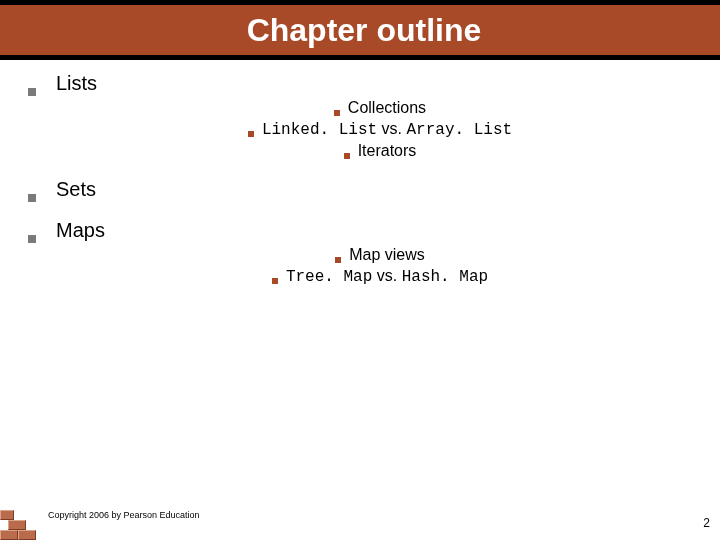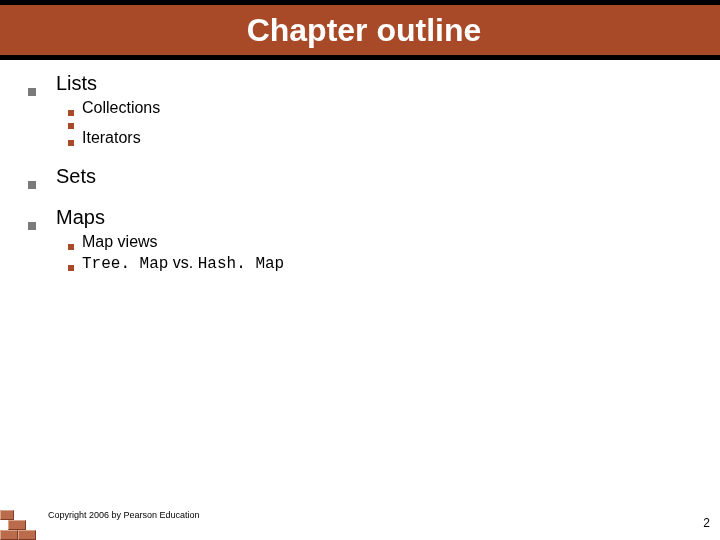--- a/index.html
+++ b/index.html
@@ -56,20 +56,21 @@
     font-family: Verdana, Geneva, sans-serif;
   }
   .sublist {
     margin: 4px 0 18px 40px;
   }
   .bullet-l2 {
     display: flex;
     align-items: baseline;
     gap: 8px;
     margin: 3px 0;
+    justify-content: center;
   }
   .bullet-l2 .sq {
     width: 6px;
     height: 6px;
     background: #a84a28;
     flex-shrink: 0;
     position: relative;
     top: 3px;
   }
   .bullet-l2 .txt {
@@ -124,20 +125,21 @@
       <div class="sq"></div>
       <div class="txt">Lists</div>
     </div>
     <div class="sublist">
       <div class="bullet-l2">
         <div class="sq"></div>
         <div class="txt"><span>Collections</span></div>
       </div>
       <div class="bullet-l2">
         <div class="sq"></div>
+        <div class="txt"><span class="code">Linked. List</span><span> vs. </span><span class="code">Array. List</span></div>
       </div>
       <div class="bullet-l2">
         <div class="sq"></div>
         <div class="txt"><span>Iterators</span></div>
       </div>
     </div>
     <div class="bullet-l1">
       <div class="sq"></div>
       <div class="txt">Sets</div>
     </div>

